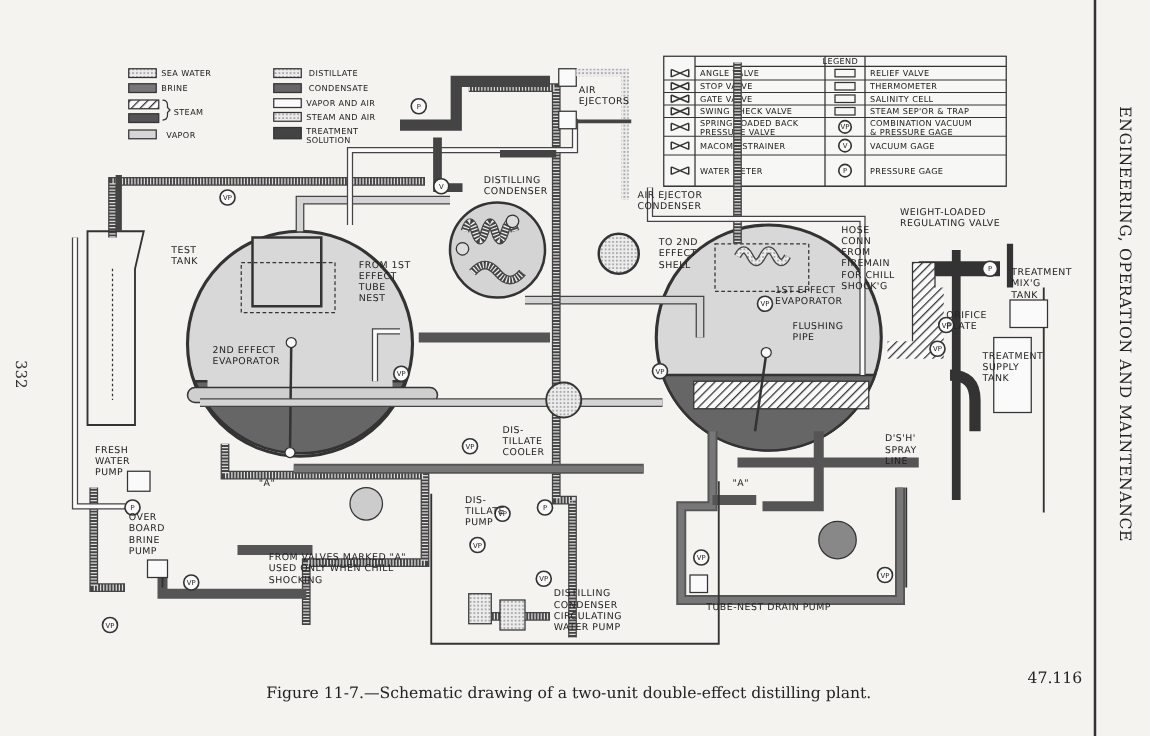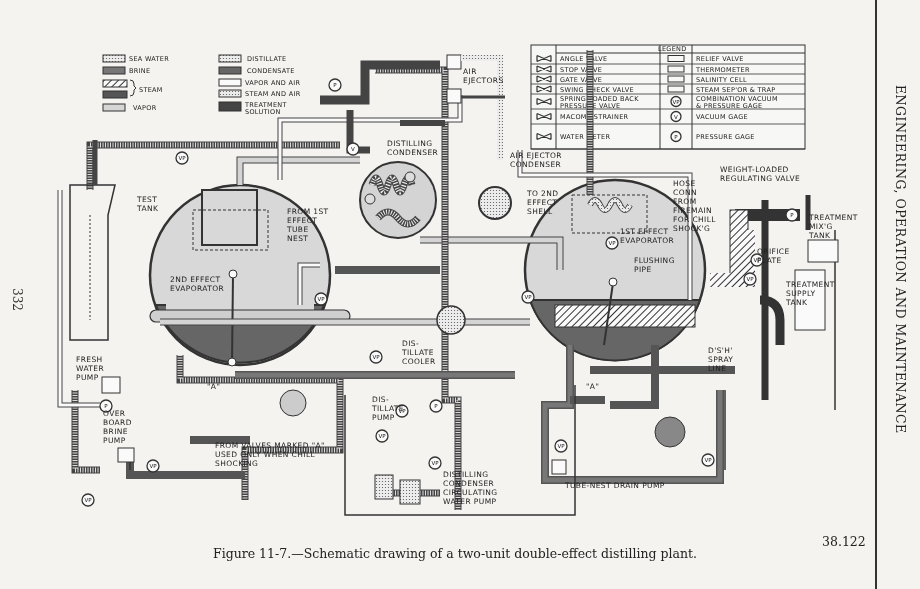--- a/index.html
+++ b/index.html
@@ -27,21 +27,21 @@
   .gauge { fill:#fafafa; stroke:#333; stroke-width:1.3; }
   .gauge-t { font-family:"DejaVu Sans", sans-serif; font-size:5.5px; fill:#222; }
 </style>
 </head>
 <body>
 
 <div class="page-rule"></div>
 <div class="running-head">ENGINEERING, OPERATION AND MAINTENANCE</div>
 <div class="page-num">332</div>
 <div class="caption">Figure 11-7.—Schematic drawing of a two-unit double-effect distilling plant.</div>
-<div class="figid">38.122</div>
+<div class="figid">47.116</div>
 
 <svg id="diagram" width="920" height="589" viewBox="0 0 920 589">
   <defs>
     <pattern id="hatch" width="5" height="5" patternUnits="userSpaceOnUse" patternTransform="rotate(45)">
       <rect width="5" height="5" fill="#fafafa"></rect>
         <line x1="0" y1="0" x2="0" y2="5" stroke="#333" stroke-width="2"></line>
     </pattern>
     <pattern id="dots" width="3" height="3" patternUnits="userSpaceOnUse">
       <rect width="3" height="3" fill="#ececec"></rect>
         <circle cx="1.5" cy="1.5" r="0.6" fill="#555"></circle>

